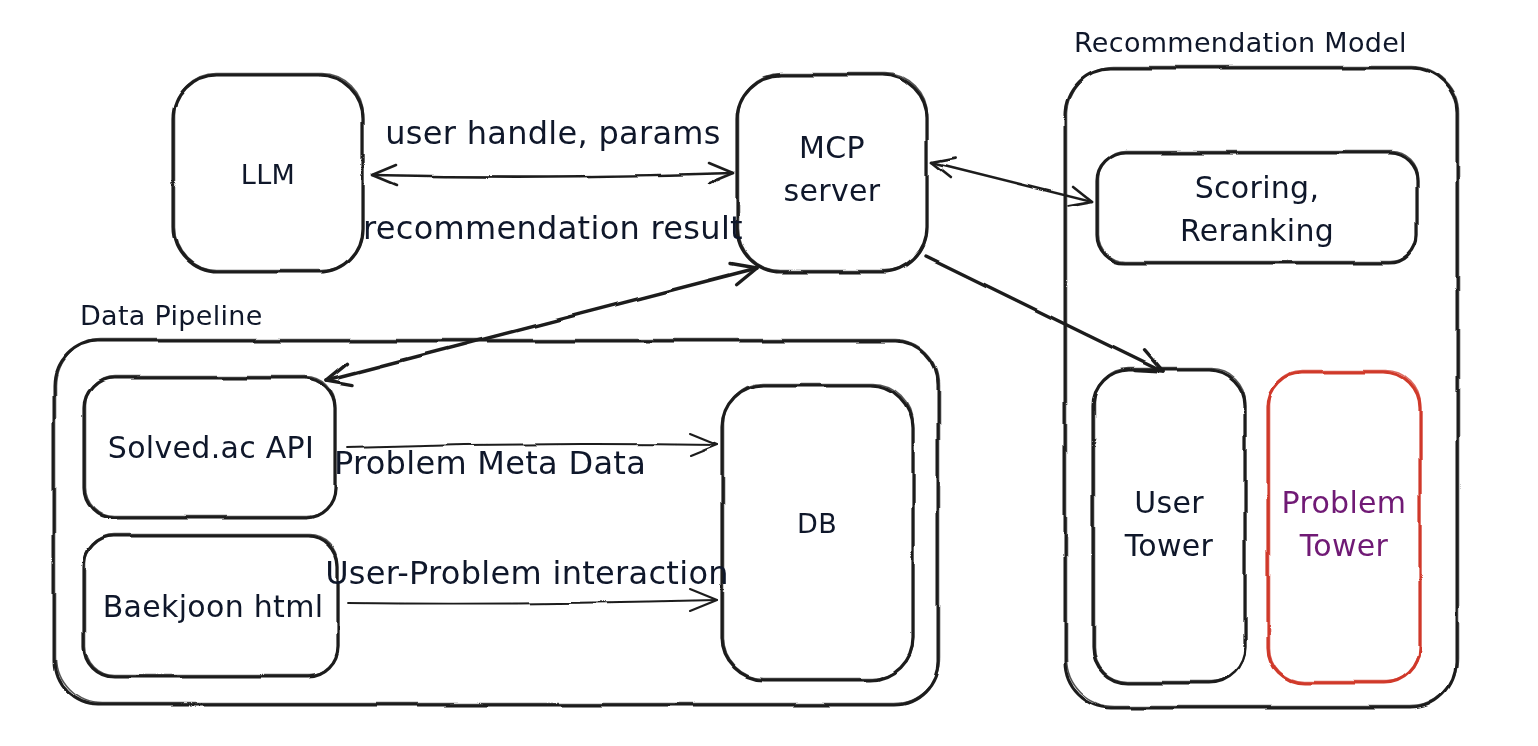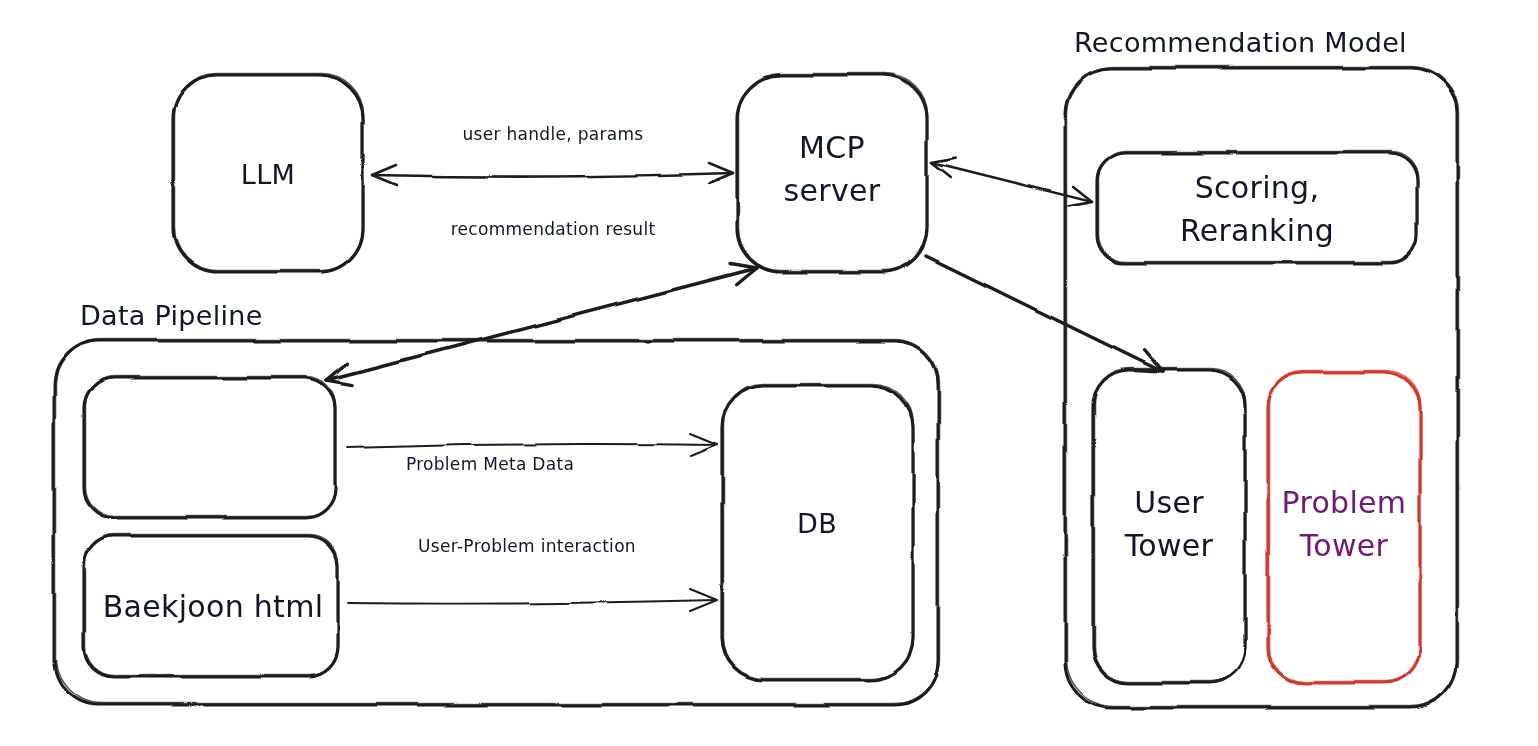--- a/index.html
+++ b/index.html
@@ -3,21 +3,21 @@
 <meta charset="utf-8">
 <style>
   html,body{margin:0;padding:0;background:#ffffff;}
   .canvas{position:relative;width:1538px;height:746px;background:#ffffff;overflow:hidden;
           font-family:"DejaVu Sans","Liberation Sans",sans-serif;color:#1d1d1d;}
   .canvas svg{position:absolute;left:0;top:0;}
   .lbl{position:absolute;white-space:pre-line;text-align:center;line-height:1.42;
        letter-spacing:.3px;color:#0f172a;pointer-events:none;}
   .ctr{transform:translate(-50%,-50%);}
   .node-lbl{font-size:30px;}
-  .edge-lbl{font-size:17px;}
+  .edge-lbl{font-size:32px;}
   .title-lbl{font-size:27px;}
   .red{color:#701a75;}
   .sketch{stroke:#1d1d1d;fill:none;stroke-linecap:round;stroke-linejoin:round;}
 </style>
 </head>
 <body>
 
 <div class="canvas">
 
   <svg width="1538" height="746" viewBox="0 0 1538 746">
@@ -112,21 +112,22 @@
 
   <div class="lbl node-lbl ctr" style="left:268px;top:175px;font-size:27px;">LLM</div>
   <div class="lbl node-lbl ctr" style="left:832px;top:170px;">MCP
 server</div>
   <div class="lbl node-lbl ctr" style="left:1257px;top:210px;">Scoring,
 Reranking</div>
   <div class="lbl node-lbl ctr" style="left:1169px;top:525px;">User
 Tower</div>
   <div class="lbl node-lbl ctr red" style="left:1344px;top:525px;">Problem
 Tower</div>
+  <div class="lbl node-lbl ctr" style="left:211px;top:448px;">Solved.ac API</div>
   <div class="lbl node-lbl ctr" style="left:213px;top:607px;">Baekjoon html</div>
   <div class="lbl node-lbl ctr" style="left:817px;top:524px;font-size:27px;">DB</div>
 
   <div class="lbl edge-lbl ctr" style="left:553px;top:134px;">user handle, params</div>
   <div class="lbl edge-lbl ctr" style="left:553px;top:229px;">recommendation result</div>
   <div class="lbl edge-lbl ctr" style="left:490px;top:464px;">Problem Meta Data</div>
-  <div class="lbl edge-lbl ctr" style="left:527px;top:546px;">User-Problem interaction</div>
+  <div class="lbl edge-lbl ctr" style="left:527px;top:574px;">User-Problem interaction</div>
 
 </div>
 
 </body></html>

